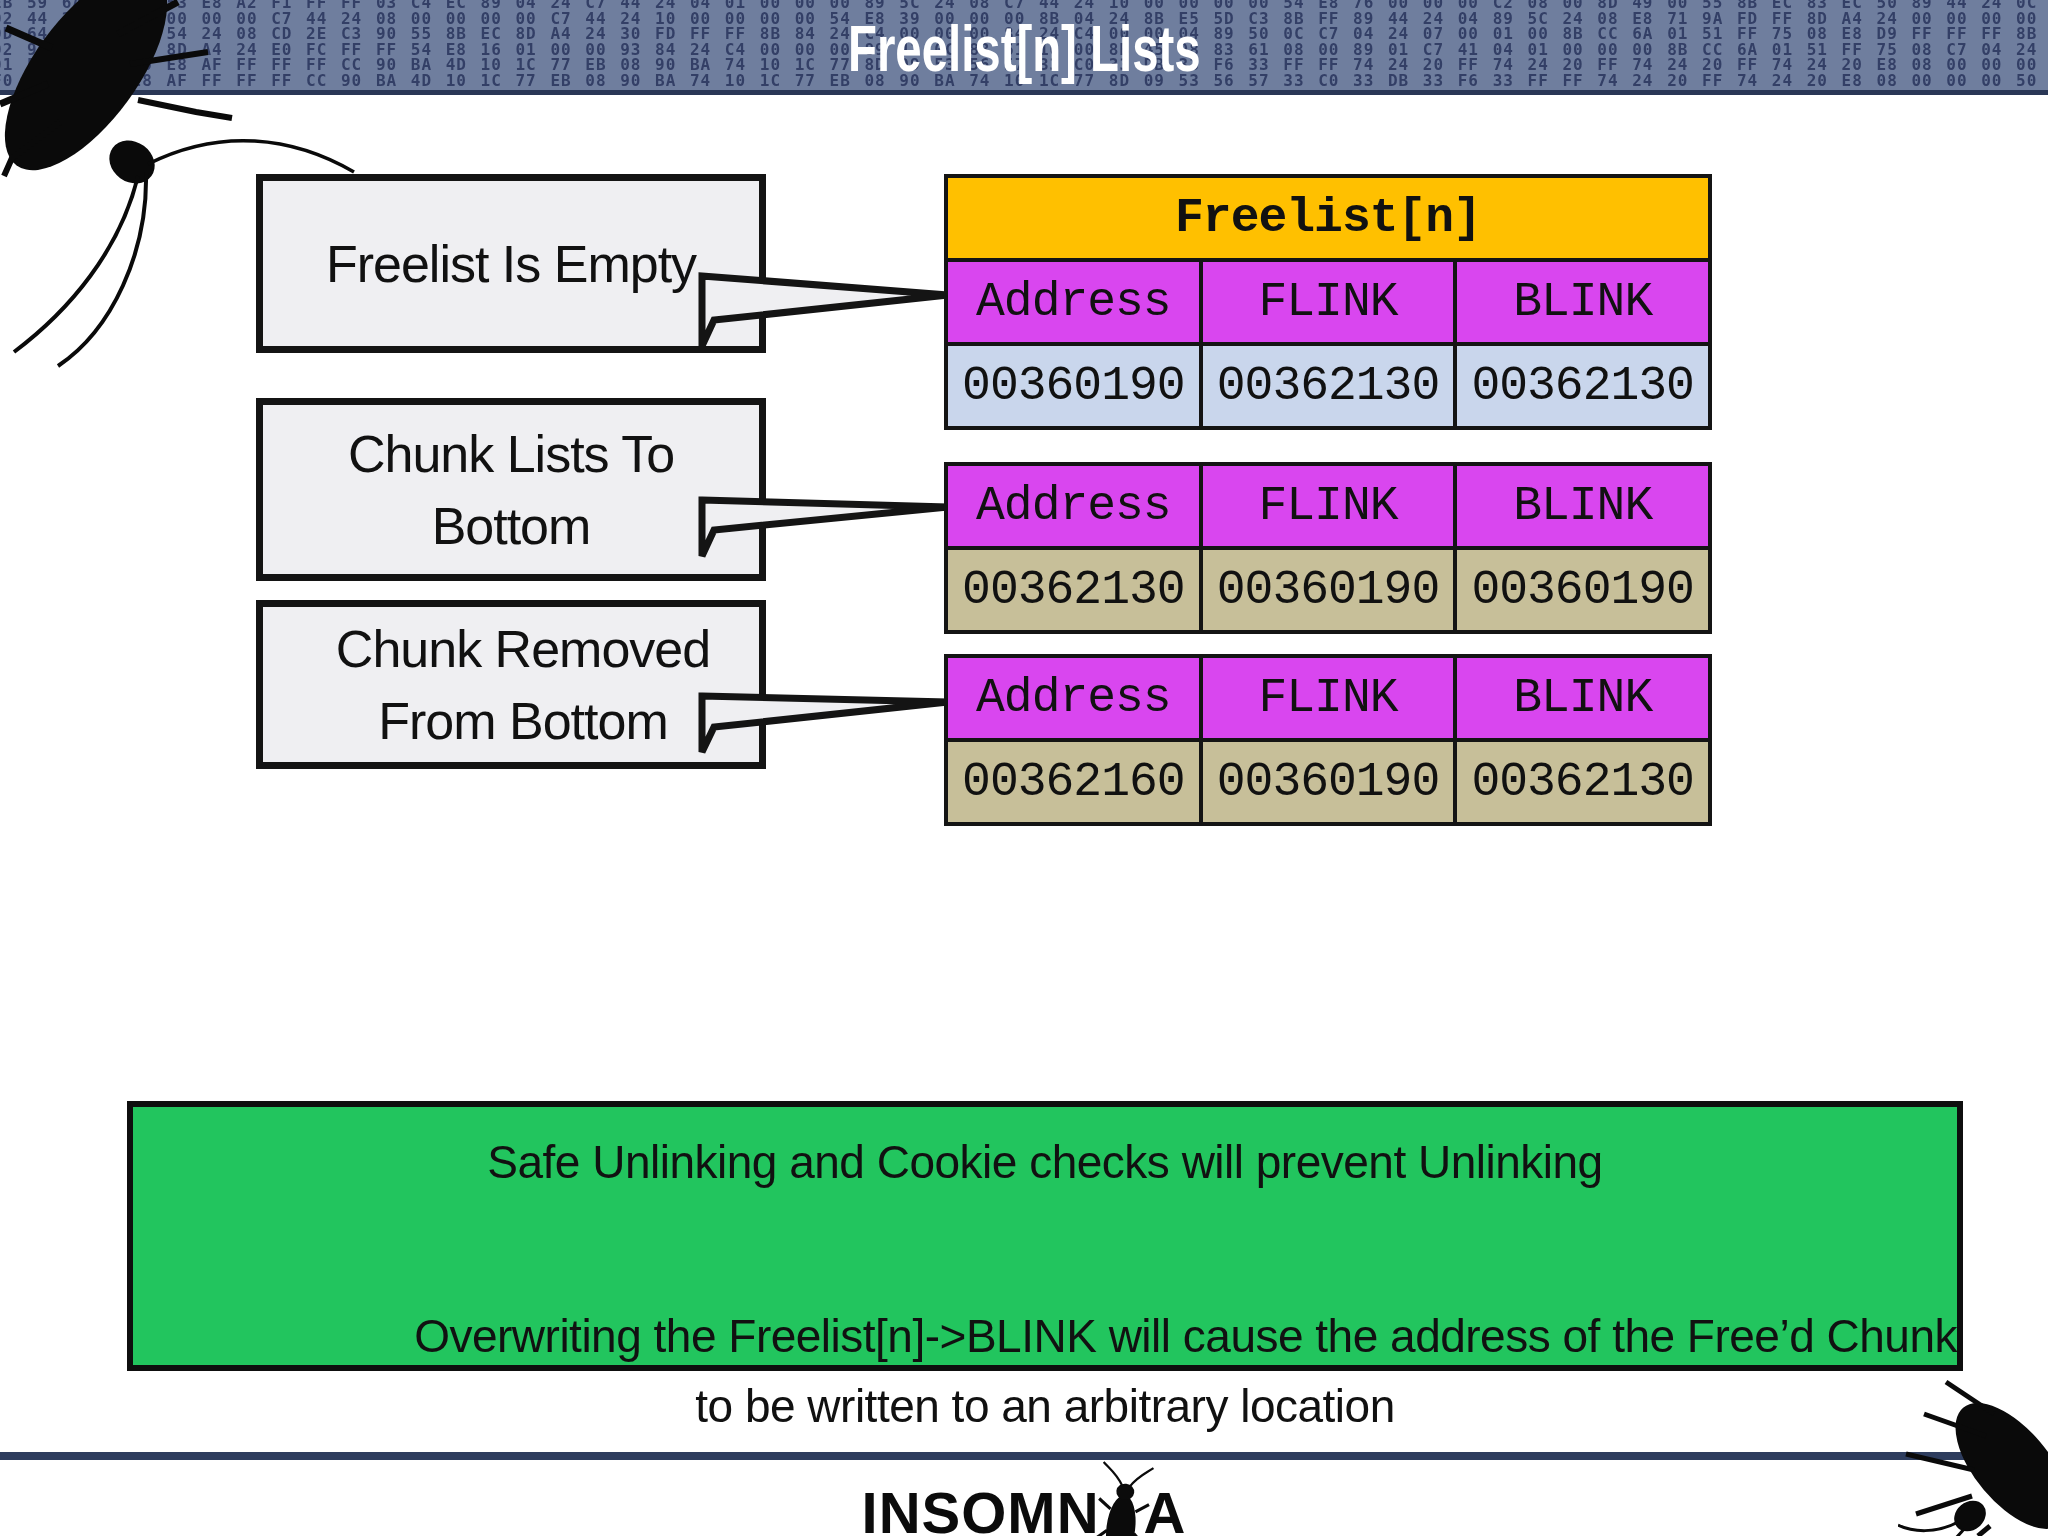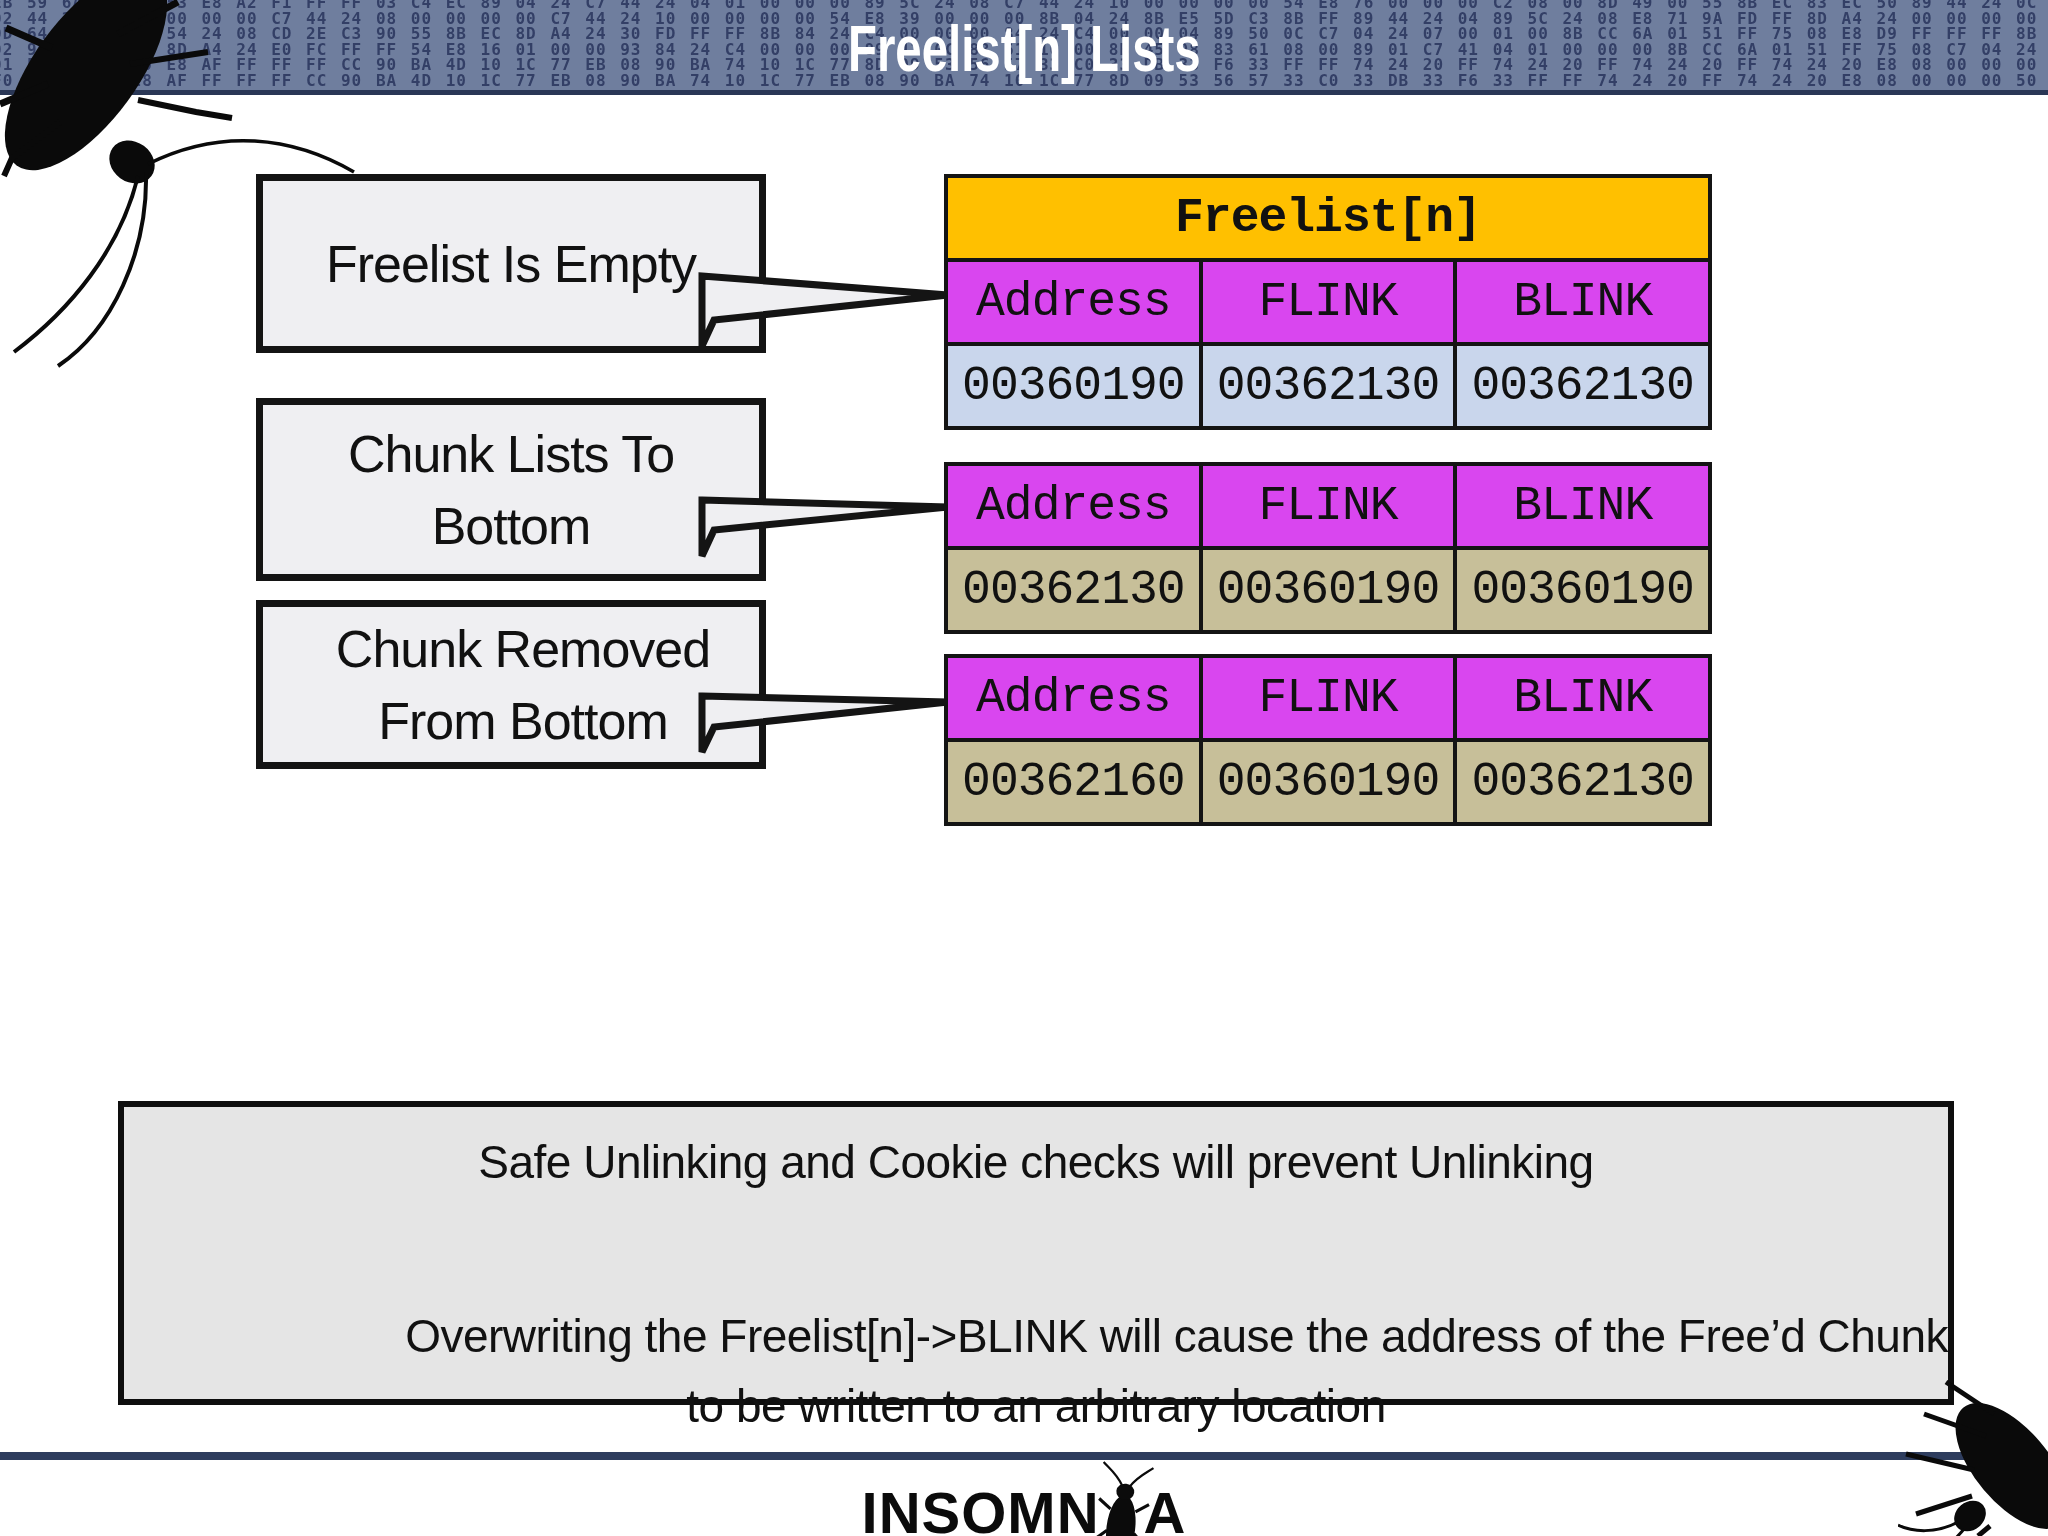--- a/index.html
+++ b/index.html
@@ -54,22 +54,22 @@
     flex:1 1 0;display:flex;align-items:center;justify-content:center;
     border-right:4px solid #141414;font-size:48px;letter-spacing:-1px;box-sizing:border-box;font-family:Liberation Mono, monospace;
   }
   .cell:last-child{border-right:none;}
   .cell.gold{background:#FFC000;font-weight:700;}
   .cell.hblue{background:#d946ef;}
   .cell.lblue{background:#C9D6EC;}
   .cell.olive{background:#C7BF99;}
   
   .note{
-    position:absolute;left:118px;top:1101px;width:1836px;height:304px;
-    background:#e5e5e5;border:6px solid #0E0E0E;box-sizing:border-box;
+    position:absolute;left:127px;top:1101px;width:1836px;height:270px;
+    background:#22c55e;border:6px solid #0E0E0E;box-sizing:border-box;
     text-align:center;font-size:46px;letter-spacing:-0.5px;z-index:4;
   }
   .note p{margin:0;}
   .note .n1{margin-top:28px;}
   .note .n2{margin-top:120px;text-align:right;}
   .note .n3{margin-top:16px;}
   
   .rule{position:absolute;left:0;top:1452px;width:2048px;height:8px;background:#2E3D5E;z-index:3;}
   .brand{
     position:absolute;left:50%;top:1462px;transform:translateX(-50%);

